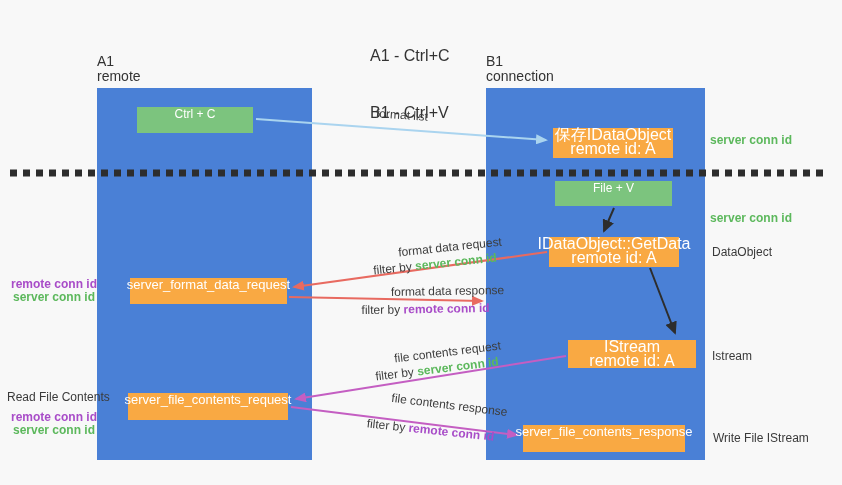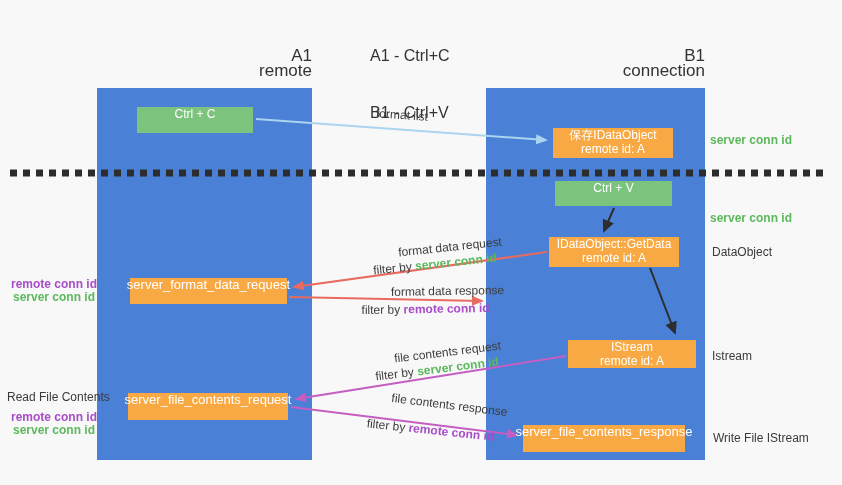--- a/index.html
+++ b/index.html
@@ -8,35 +8,35 @@
   .canvas {
     position:relative; width:842px; height:485px;
     background:#F8F8F8; overflow:hidden; margin:0 auto;
   }
   .abs { position:absolute; }
   .title {
     left:370px; top:8px; font-size:16px; line-height:19px;
     color:#333; white-space:pre; z-index:2;
   }
   .col-header {
-    top:48px; text-align:right; font-size:17px; line-height:15px;
+    top:54px; text-align:left; font-size:14px; line-height:15px;
     color:#333; z-index:2;
   }
   .col-header.left { left:97px; width:215px; }
   .col-header.right { left:486px; width:219px; }
   .lifeline { top:88px; height:372px; background:#4A80D6; z-index:1; }
   .lifeline.left { left:97px; width:215px; }
   .lifeline.right { left:486px; width:219px; }
   svg.arrows { left:0; top:0; z-index:3; pointer-events:none; }
   .node {
     display:flex; flex-direction:column; align-items:center; 
     color:#fff; text-align:center; z-index:4;
   }
   .node.green { background:#7CC47E; font-size:12px; }
-  .node.orange { background:#F9A943; font-size:12px; line-height:14px; }
+  .node.orange { background:#F9A943; font-size:16px; line-height:14px; }
   .node.one-line { font-size:13px; }
   .side-label { font-size:12px; color:#3a3a3a; z-index:5; white-space:nowrap; }
   .side-label.green { color:#5CB85C; font-weight:bold; }
   .left-label-stack {
     left:8px; width:92px; text-align:center; font-size:12px;
     line-height:13px; font-weight:bold; z-index:5;
   }
   .left-label-stack .purple { color:#A84CC8; }
   .left-label-stack .green { color:#5CB85C; }
   .edge-label {
@@ -106,21 +106,21 @@
   <div class="abs node green" style="left:137px;top:107px;width:116px;height:26px;">
     <div>Ctrl + C</div>
   </div>
 
   <div class="abs node orange" style="left:553px;top:128px;width:120px;height:30px;">
     <div>保存IDataObject</div>
     <div>remote id: A</div>
   </div>
 
   <div class="abs node green" style="left:555px;top:181px;width:117px;height:25px;">
-    <div>Ctrl + V</div>
+    <div>File + V</div>
   </div>
 
   <div class="abs node orange" style="left:549px;top:237px;width:130px;height:30px;">
     <div>IDataObject::GetData</div>
     <div>remote id: A</div>
   </div>
 
   <div class="abs node orange one-line" style="left:130px;top:278px;width:157px;height:26px;">
     <div>server_format_data_request</div>
   </div>

